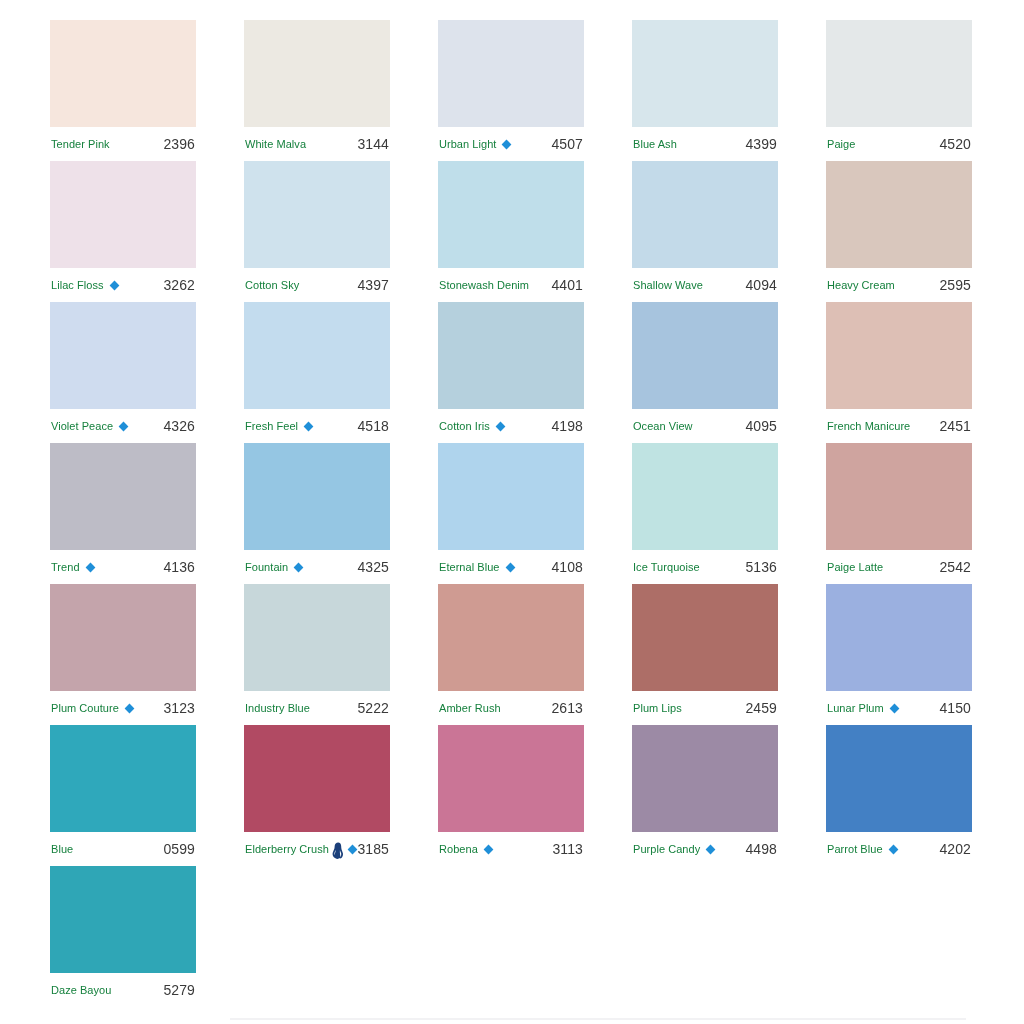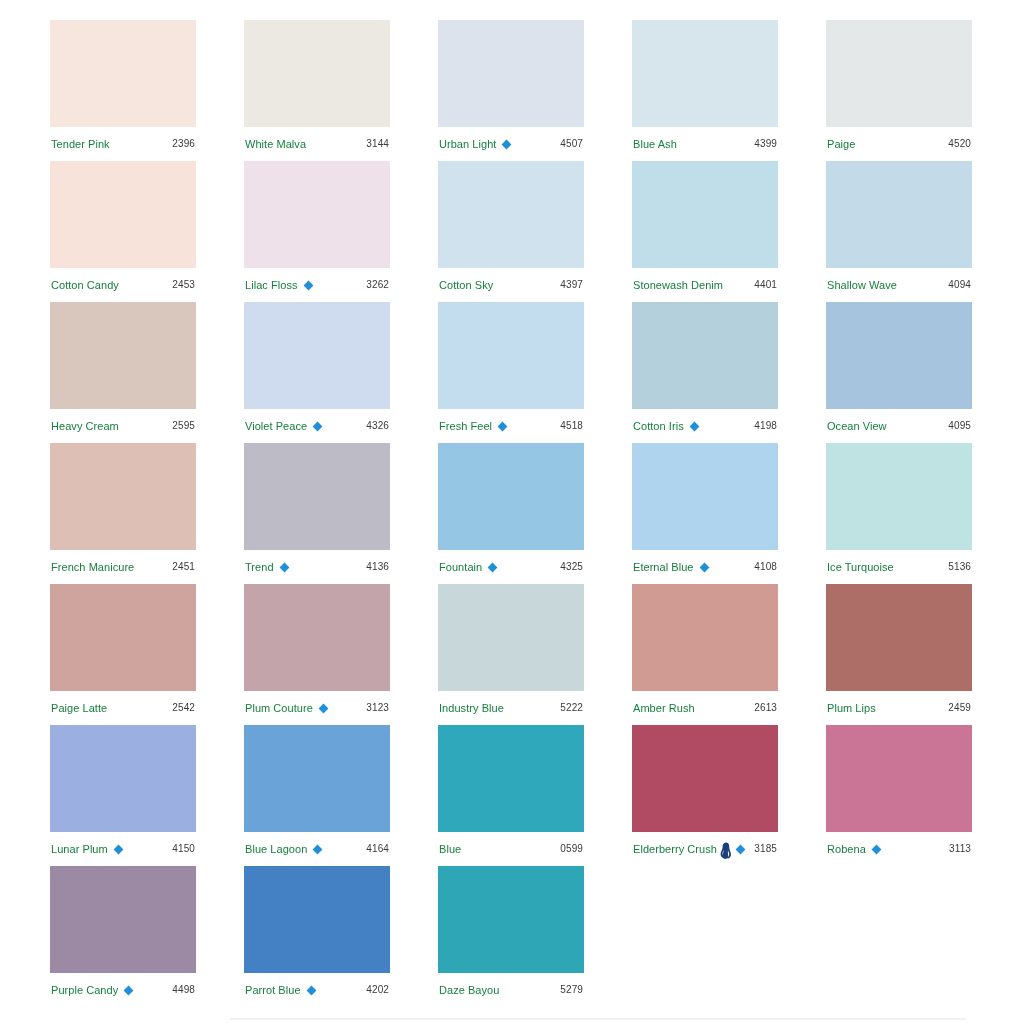--- a/index.html
+++ b/index.html
@@ -56,21 +56,21 @@
   }
 
   .swatch-name {
     font-size: 11px;
     color: #15803d;
     letter-spacing: 0.05px;
     line-height: 1;
   }
 
   .swatch-code {
-    font-size: 10px;
+    font-size: 14px;
     color: #3a3a3a;
     line-height: 1;
     letter-spacing: 0.1px;
     padding-left: 6px;
   }
 
   .badge-diamond {
     display: inline-block;
     width: 11px;
     height: 11px;
@@ -154,29 +154,20 @@
     <div class="swatch-cell">
       <div class="swatch-chip" style="background: rgb(228, 232, 233);"></div>
       <div class="swatch-meta">
         <div class="swatch-name-wrap">
           <span class="swatch-name">Paige</span>
         </div>
         <span class="swatch-code">4520</span>
       </div>
     </div>
     <div class="swatch-cell">
-      <div class="swatch-chip" style="background: rgb(247, 227, 217);"></div>
-      <div class="swatch-meta">
-        <div class="swatch-name-wrap">
-          <span class="swatch-name">Cotton Candy</span>
-        </div>
-        <span class="swatch-code">2453</span>
-      </div>
-    </div>
-    <div class="swatch-cell">
       <div class="swatch-chip" style="background: rgb(238, 225, 233);"></div>
       <div class="swatch-meta">
         <div class="swatch-name-wrap">
           <span class="swatch-name">Lilac Floss</span>
           <span class="badge-diamond">
             <svg viewBox="0 0 11 11" width="11" height="11" xmlns="http://www.w3.org/2000/svg">
               <path fill="#1f8fd8" d="M5.5 0.6 L10.4 5.5 L5.5 10.4 L0.6 5.5 Z"></path>
             </svg>
           </span>
         </div>
@@ -385,34 +376,20 @@
       <div class="swatch-meta">
         <div class="swatch-name-wrap">
           <span class="swatch-name">Lunar Plum</span>
           <span class="badge-diamond">
             <svg viewBox="0 0 11 11" width="11" height="11" xmlns="http://www.w3.org/2000/svg">
               <path fill="#1f8fd8" d="M5.5 0.6 L10.4 5.5 L5.5 10.4 L0.6 5.5 Z"></path>
             </svg>
           </span>
         </div>
         <span class="swatch-code">4150</span>
-      </div>
-    </div>
-    <div class="swatch-cell">
-      <div class="swatch-chip" style="background: rgb(106, 163, 216);"></div>
-      <div class="swatch-meta">
-        <div class="swatch-name-wrap">
-          <span class="swatch-name">Blue Lagoon</span>
-          <span class="badge-diamond">
-            <svg viewBox="0 0 11 11" width="11" height="11" xmlns="http://www.w3.org/2000/svg">
-              <path fill="#1f8fd8" d="M5.5 0.6 L10.4 5.5 L5.5 10.4 L0.6 5.5 Z"></path>
-            </svg>
-          </span>
-        </div>
-        <span class="swatch-code">4164</span>
       </div>
     </div>
     <div class="swatch-cell">
       <div class="swatch-chip" style="background: rgb(47, 168, 187);"></div>
       <div class="swatch-meta">
         <div class="swatch-name-wrap">
           <span class="swatch-name">Blue</span>
         </div>
         <span class="swatch-code">0599</span>
       </div>

